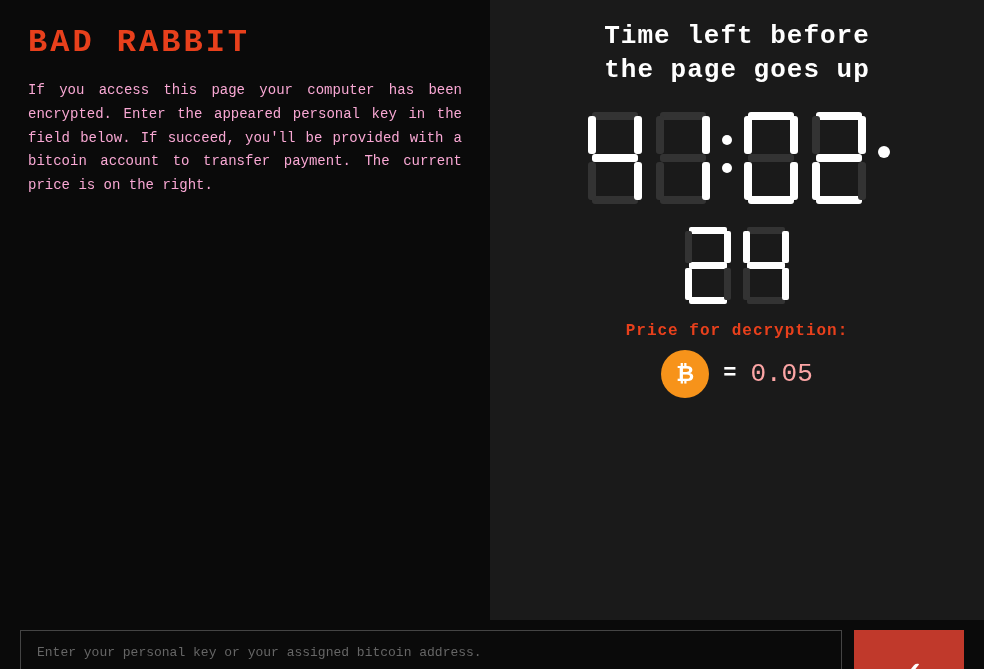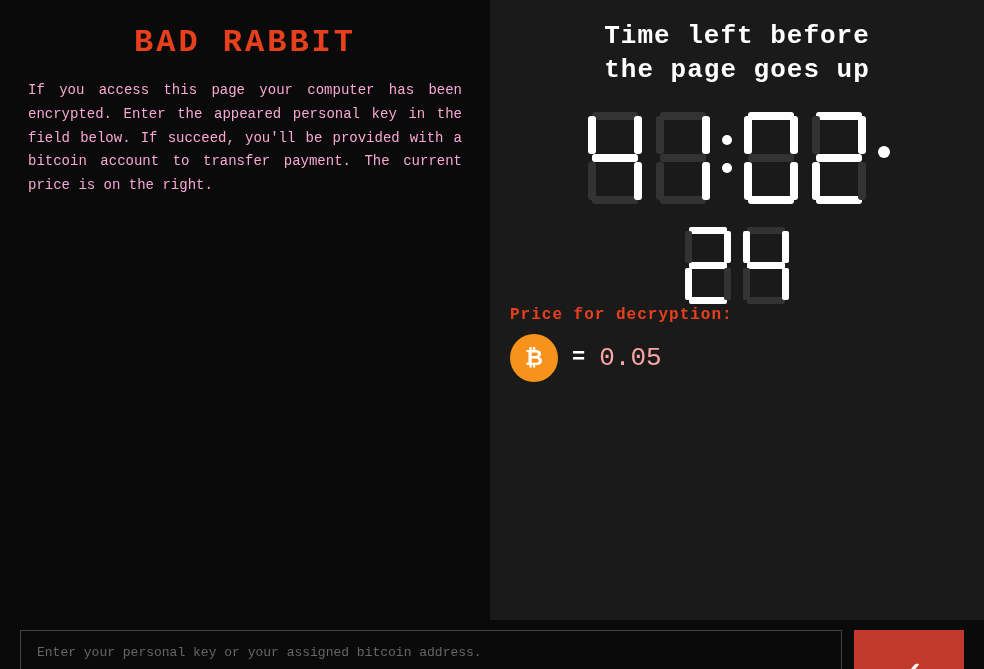--- a/index.html
+++ b/index.html
@@ -18,21 +18,20 @@
       width: 984px;
       min-height: 620px;
     }
 
     
     .left-panel {
       width: 490px;
       padding: 24px 28px;
       display: flex;
       flex-direction: column;
-      align-items: center;
     }
 
     .title {
       color: #e8401c;
       font-size: 32px;
       font-weight: bold;
       letter-spacing: 3px;
       margin-bottom: 18px;
       font-family: 'Courier New', Courier, monospace;
     }
@@ -48,20 +47,21 @@
     .description p {
       margin-bottom: 16px;
     }
 
     
     .right-panel {
       flex: 1;
       background-color: #1a1a1a;
       display: flex;
       flex-direction: column;
+      align-items: center;
       justify-content: flex-start;
       padding: 20px 20px 10px 20px;
     }
 
     .timer-title {
       color: #fff;
       font-size: 26px;
       font-weight: bold;
       font-family: 'Courier New', Courier, monospace;
       text-align: center;
@@ -158,20 +158,21 @@
     .seg-sm-tr  { top: 7px;  right: 3px; width: 7px; height: 32px; }
     .seg-sm-bl  { top: 44px; left: 3px;  width: 7px; height: 32px; }
     .seg-sm-br  { top: 44px; right: 3px; width: 7px; height: 32px; }
 
     
     .price-label {
       color: #e8401c;
       font-family: 'Courier New', Courier, monospace;
       font-size: 16px;
       font-weight: bold;
+      margin-top: 16px;
       margin-bottom: 10px;
       letter-spacing: 1px;
     }
 
     .price-row {
       display: flex;
       align-items: center;
       gap: 14px;
     }
 

